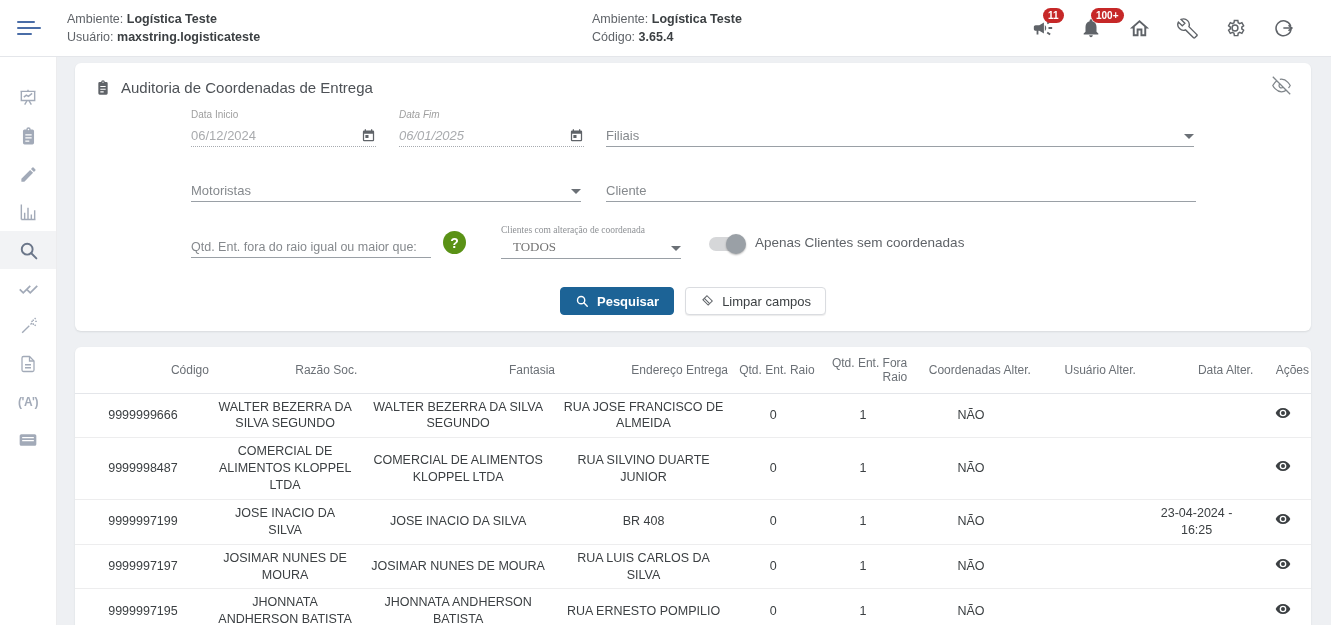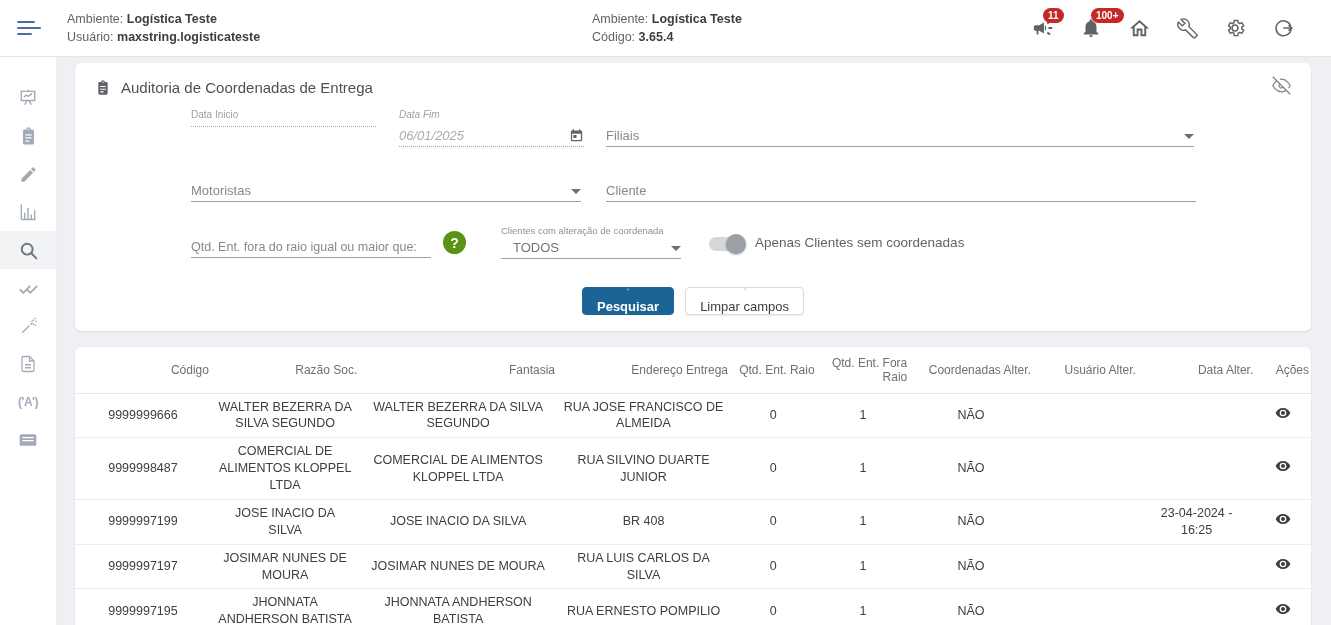--- a/index.html
+++ b/index.html
@@ -61,21 +61,21 @@
                  justify-content:center; cursor:pointer; }
 
   .switch { position:absolute; width:34px; height:14px; cursor:pointer; }
   .switch .track { position:absolute; left:0; top:0; width:34px; height:14px; border-radius:7px; background:#d6d7d9; }
   .switch .knob  { position:absolute; right:-3px; top:-3px; width:20px; height:20px; border-radius:50%;
                    background:#9aa0a6; box-shadow:0 1px 2px rgba(0,0,0,.3); }
   .switch-label { position:absolute; font-size:13.5px; color:#5f6368; }
 
   .actions { position:absolute; top:224px; left:0; width:100%; display:flex; justify-content:center; gap:11px; }
   .btn { display:inline-flex; align-items:center; gap:8px; height:28px; padding:0 14px; font-size:13px;
-         border-radius:4px; cursor:pointer; font-family:inherit;flex-direction:column; }
+         border-radius:4px; cursor:pointer; font-family:inherit; }
   .btn-primary { background:#1c6396; color:#fff; border:1px solid #1c6396; font-weight:bold; }
   .btn-secondary { background:#fff; color:#3c4043; border:1px solid #dadce0; box-shadow:0 1px 1px rgba(0,0,0,.08); }
 
   
   table { width:100%; border-collapse:collapse; table-layout:fixed; }
   th { font-size:12px; font-weight:normal; color:#6b7076; padding:8px 2px; height:46px; text-align:right; }
   thead tr { border-bottom:1px solid #e4e6ea; }
   tbody tr { border-bottom:1px solid #ededee; }
   td { font-size:12.5px; color:#3c4043; text-align:center; padding:5px 6px; height:38px; line-height:1.35; }
   .c-codigo{width:11%;} .c-razao{width:12%;} .c-fantasia{width:16%;} .c-endereco{width:14%;}
@@ -211,20 +211,26 @@
       <span class="eye-off">
         <svg width="19" height="19" viewBox="0 0 24 24" fill="none" stroke="#80868b" stroke-width="1.6">
             <path d="M17.94 17.94A10.07 10.07 0 0 1 12 20c-7 0-11-8-11-8a18.45 18.45 0 0 1 5.06-5.94M9.9 4.24A9.12 9.12 0 0 1 12 4c7 0 11 8 11 8a18.5 18.5 0 0 1-2.16 3.19M14.12 14.12a3 3 0 1 1-4.24-4.24"></path>
             <line x1="1" y1="1" x2="23" y2="23"></line>
           </svg>
       </span>
     </div>
 
     <div class="ufield" style="left:116px; top:46px; width:185px;">
       <div class="ulabel">Data Inicio</div>
+      <div class="uvalue-row">
+        <span class="uvalue vgray">06/12/2024</span>
+        <svg width="15" height="15" viewBox="0 0 24 24" fill="#5f6368">
+            <path d="M19 4h-1V2h-2v2H8V2H6v2H5a2 2 0 0 0-2 2v13a2 2 0 0 0 2 2h14a2 2 0 0 0 2-2V6a2 2 0 0 0-2-2zm0 15H5V9h14zM7 11h5v5H7z"></path>
+          </svg>
+      </div>
       <div class="uline dotted"></div>
     </div>
 
     <div class="ufield" style="left:324px; top:46px; width:185px;font-style:italic;">
       <div class="ulabel">Data Fim</div>
       <div class="uvalue-row">
         <span class="uvalue vgray">06/01/2025</span>
         <svg width="15" height="15" viewBox="0 0 24 24" fill="#5f6368">
             <path d="M19 4h-1V2h-2v2H8V2H6v2H5a2 2 0 0 0-2 2v13a2 2 0 0 0 2 2h14a2 2 0 0 0 2-2V6a2 2 0 0 0-2-2zm0 15H5V9h14zM7 11h5v5H7z"></path>
           </svg>
@@ -257,21 +263,21 @@
 
     <div class="ufield" style="left:116px; top:171px; width:240px;">
       <div class="uvalue-row">
         <span class="uvalue vmid" style="font-size:12.5px;">Qtd. Ent. fora do raio igual ou maior que:</span>
       </div>
       <div class="uline"></div>
     </div>
 
     <div class="help-circle" style="left:368px; top:168px;">?</div>
 
-    <div class="ufield" style="left:426px; top:162px; width:180px;">
+    <div class="ufield" style="left:426px; top:162px; width:180px;font-family:Liberation Serif, serif;">
       <div class="uslabel">Clientes com alteração de coordenada</div>
       <div class="uvalue-row" style="height:18px;">
         <span class="uvalue vdark">TODOS</span>
         <span class="dd-arrow"></span>
       </div>
       <div class="uline"></div>
     </div>
 
     <span class="switch" style="left:634px; top:174px;">
       <span class="track"></span>

